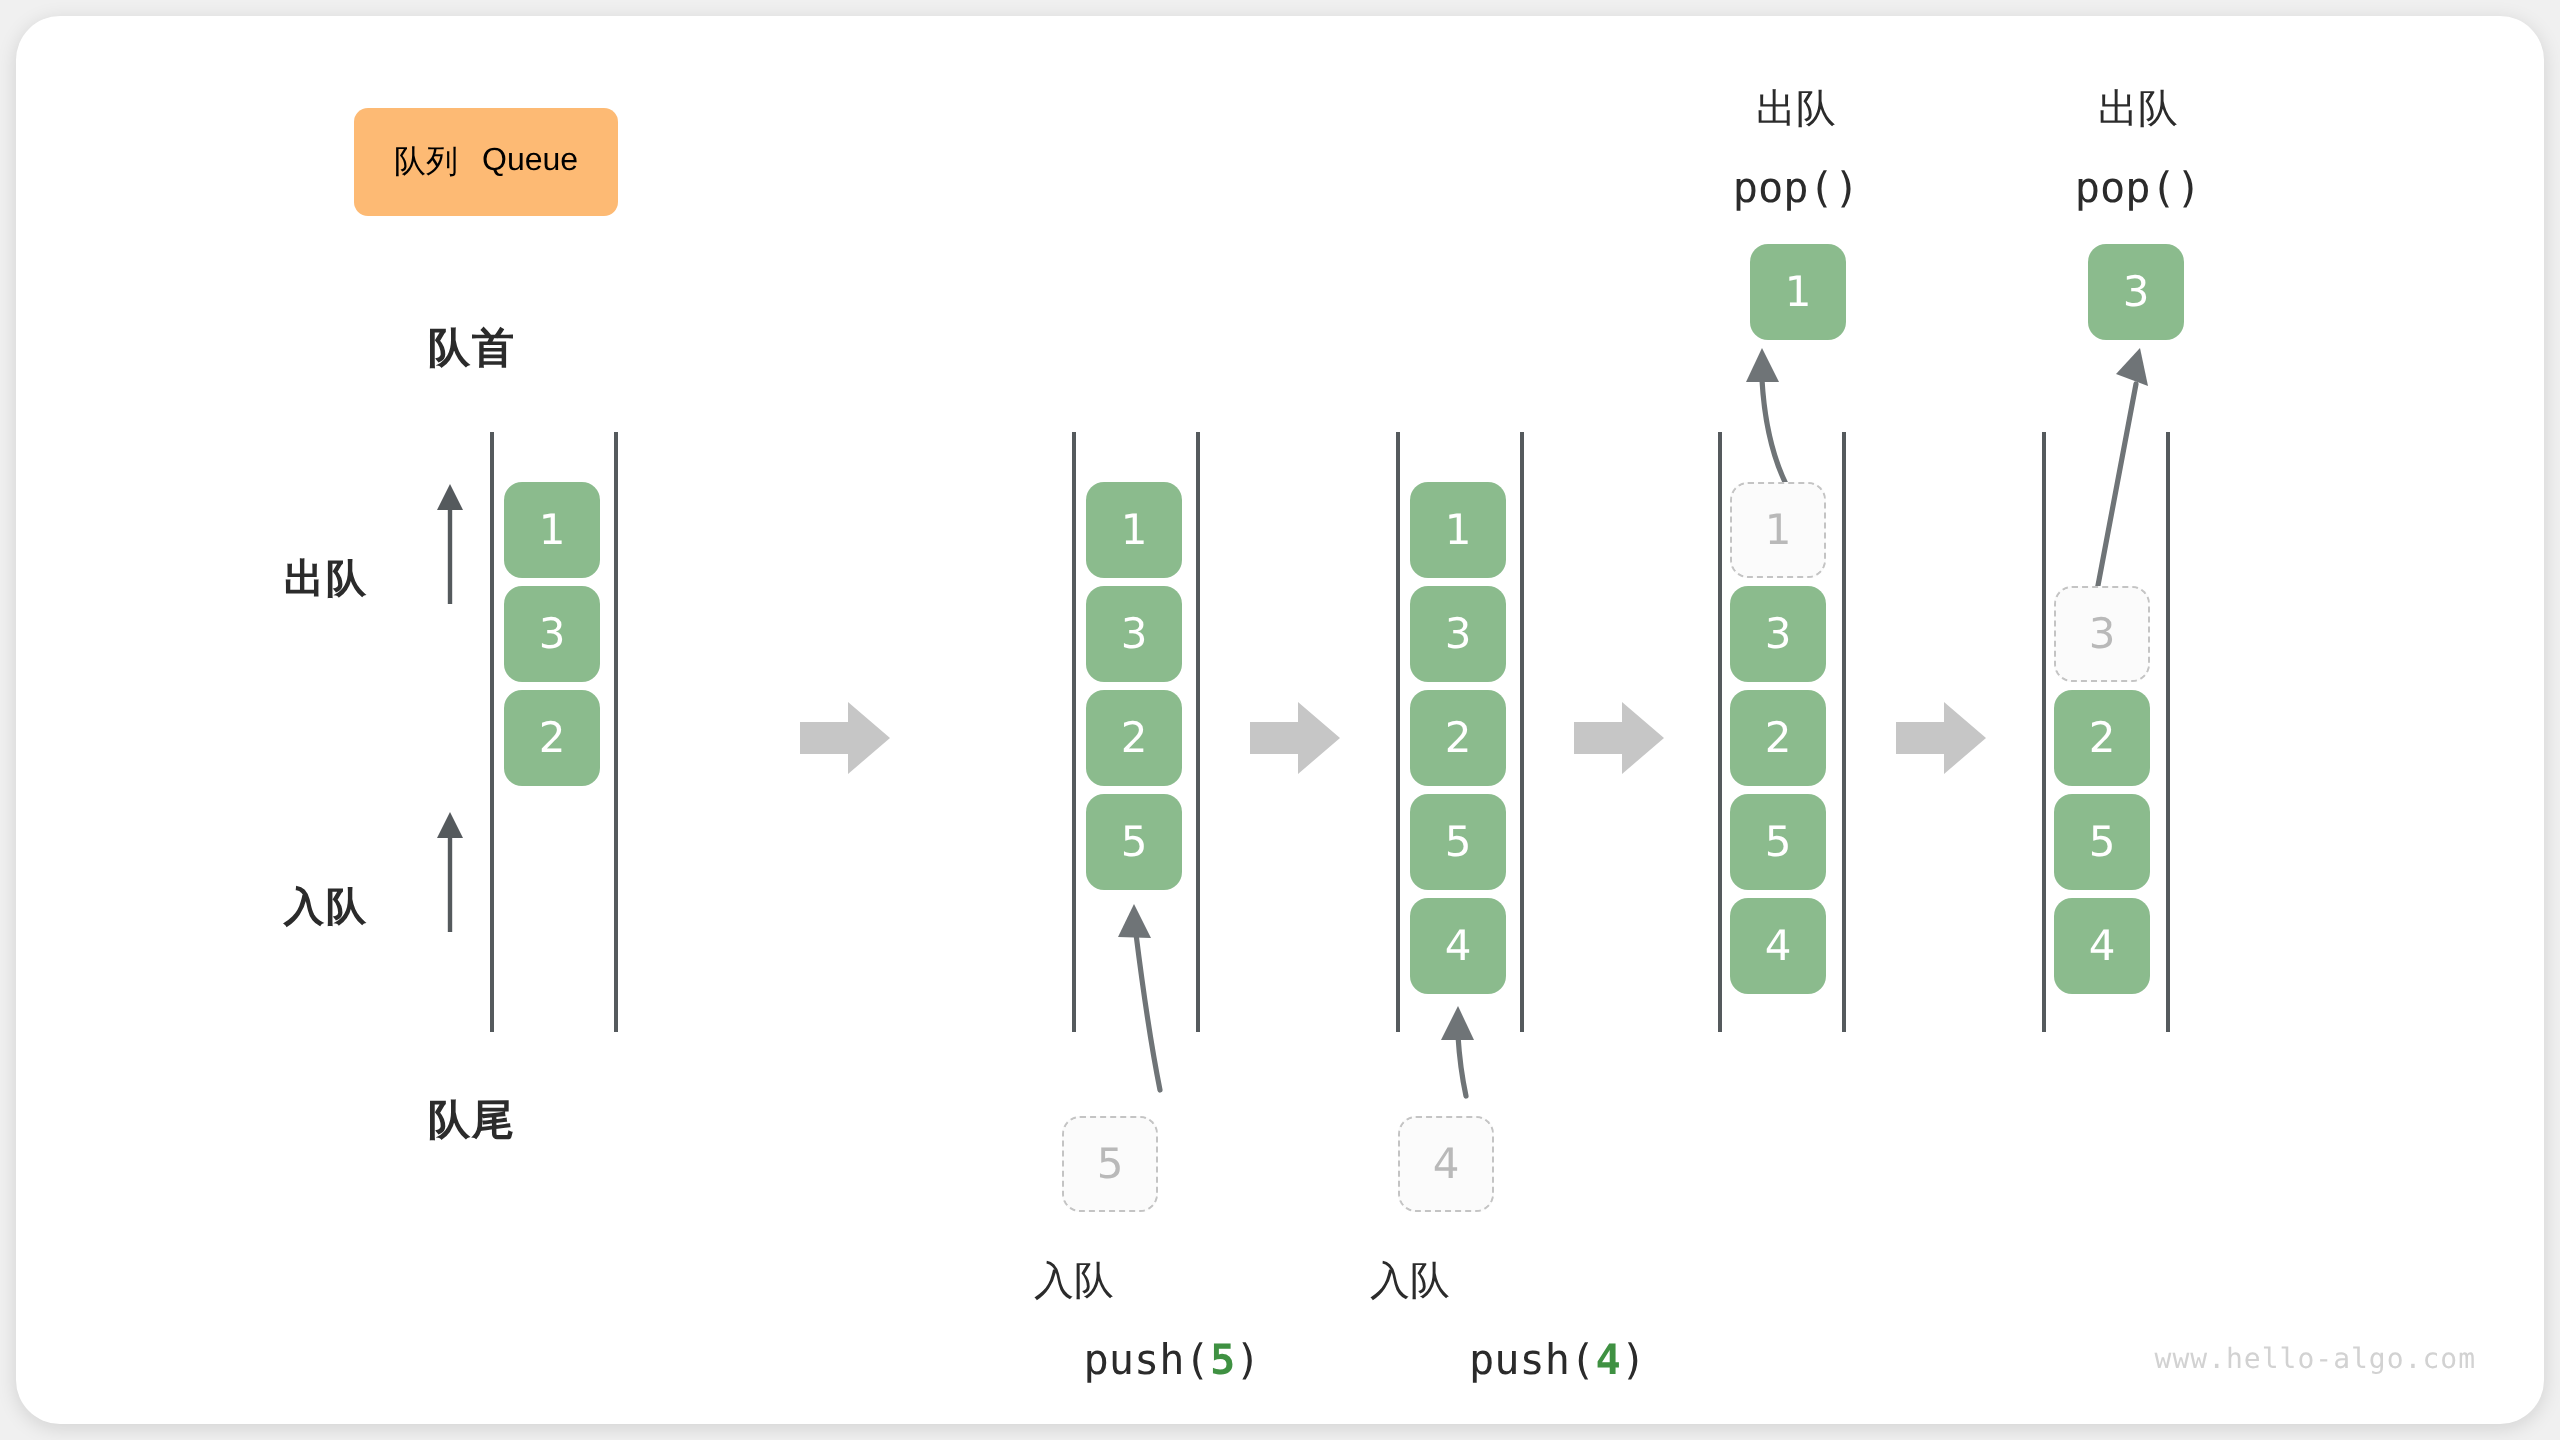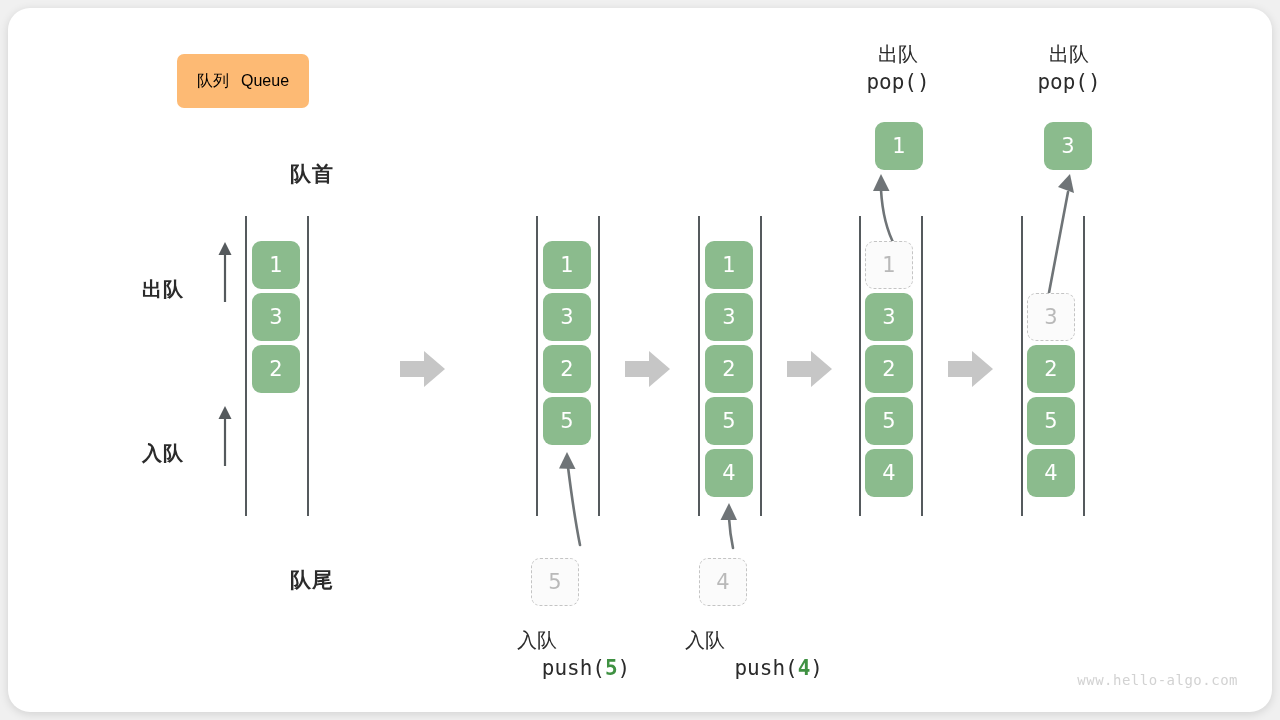--- a/index.html
+++ b/index.html
@@ -35,21 +35,21 @@
   }
 
   
   .rail {
     width: 1.6px;
     background: #555a5d;
   }
   .col-head, .col-tail {
     font-size: 21px; font-weight: bold; color: #2b2b2b;
     font-family: "DejaVu Sans", sans-serif;
-    text-align: right;
+    text-align: left;
     letter-spacing: 1px;
   }
 
   
   .cell {
     width: 48px; height: 48px;
     border-radius: 9px;
     background: #8bbb8d;
     color: #ffffff;
     font-size: 21px;
@@ -78,20 +78,21 @@
     line-height: 1.42;
     white-space: nowrap;
   }
   .op-cn {
     font-size: 20px; color: #2b2b2b; font-weight: normal;
     font-family: "DejaVu Sans", sans-serif;
   }
   .op-code {
     font-size: 21px; color: #2b2b2b;
     font-family: "DejaVu Sans Mono", monospace;
+    margin-top: 12px;
   }
   .op-code .num { color: #3f9142; font-weight: bold; }
 
   #watermark {
     right: 34px; bottom: 24px;
     font-size: 14px;
     color: #d2d2d2;
     font-family: "DejaVu Sans Mono", monospace;
     letter-spacing: 0.5px;
   }
@@ -102,21 +103,21 @@
 
 <div id="stage">
   <div id="card">
 
     <div class="abs" id="title-badge">
       <span id="t-cn">队列</span>
       <span id="t-en">Queue</span>
     </div>
 
     <div class="abs col-head" style="left:206px; top:152px; width:120px;">队首</div>
-    <div class="abs col-tail" style="left:206px; top:558px; width:120px;">队尾</div>
+    <div class="abs col-tail" style="left:206px; top:538px; width:120px;">队尾</div>
 
     <div class="abs rail" style="left:237px; top:208px; height:300px;"></div>
     <div class="abs rail" style="left:299px; top:208px; height:300px;"></div>
 
     <div class="abs cell" style="left:244px; top:233px;">1</div>
     <div class="abs cell" style="left:244px; top:285px;">3</div>
     <div class="abs cell" style="left:244px; top:337px;">2</div>
 
     <div class="abs side-label" style="left:80px; top:268px; width:96px;">出队</div>
     <svg class="abs" style="left:206px; top:232px;" width="24" height="62">

